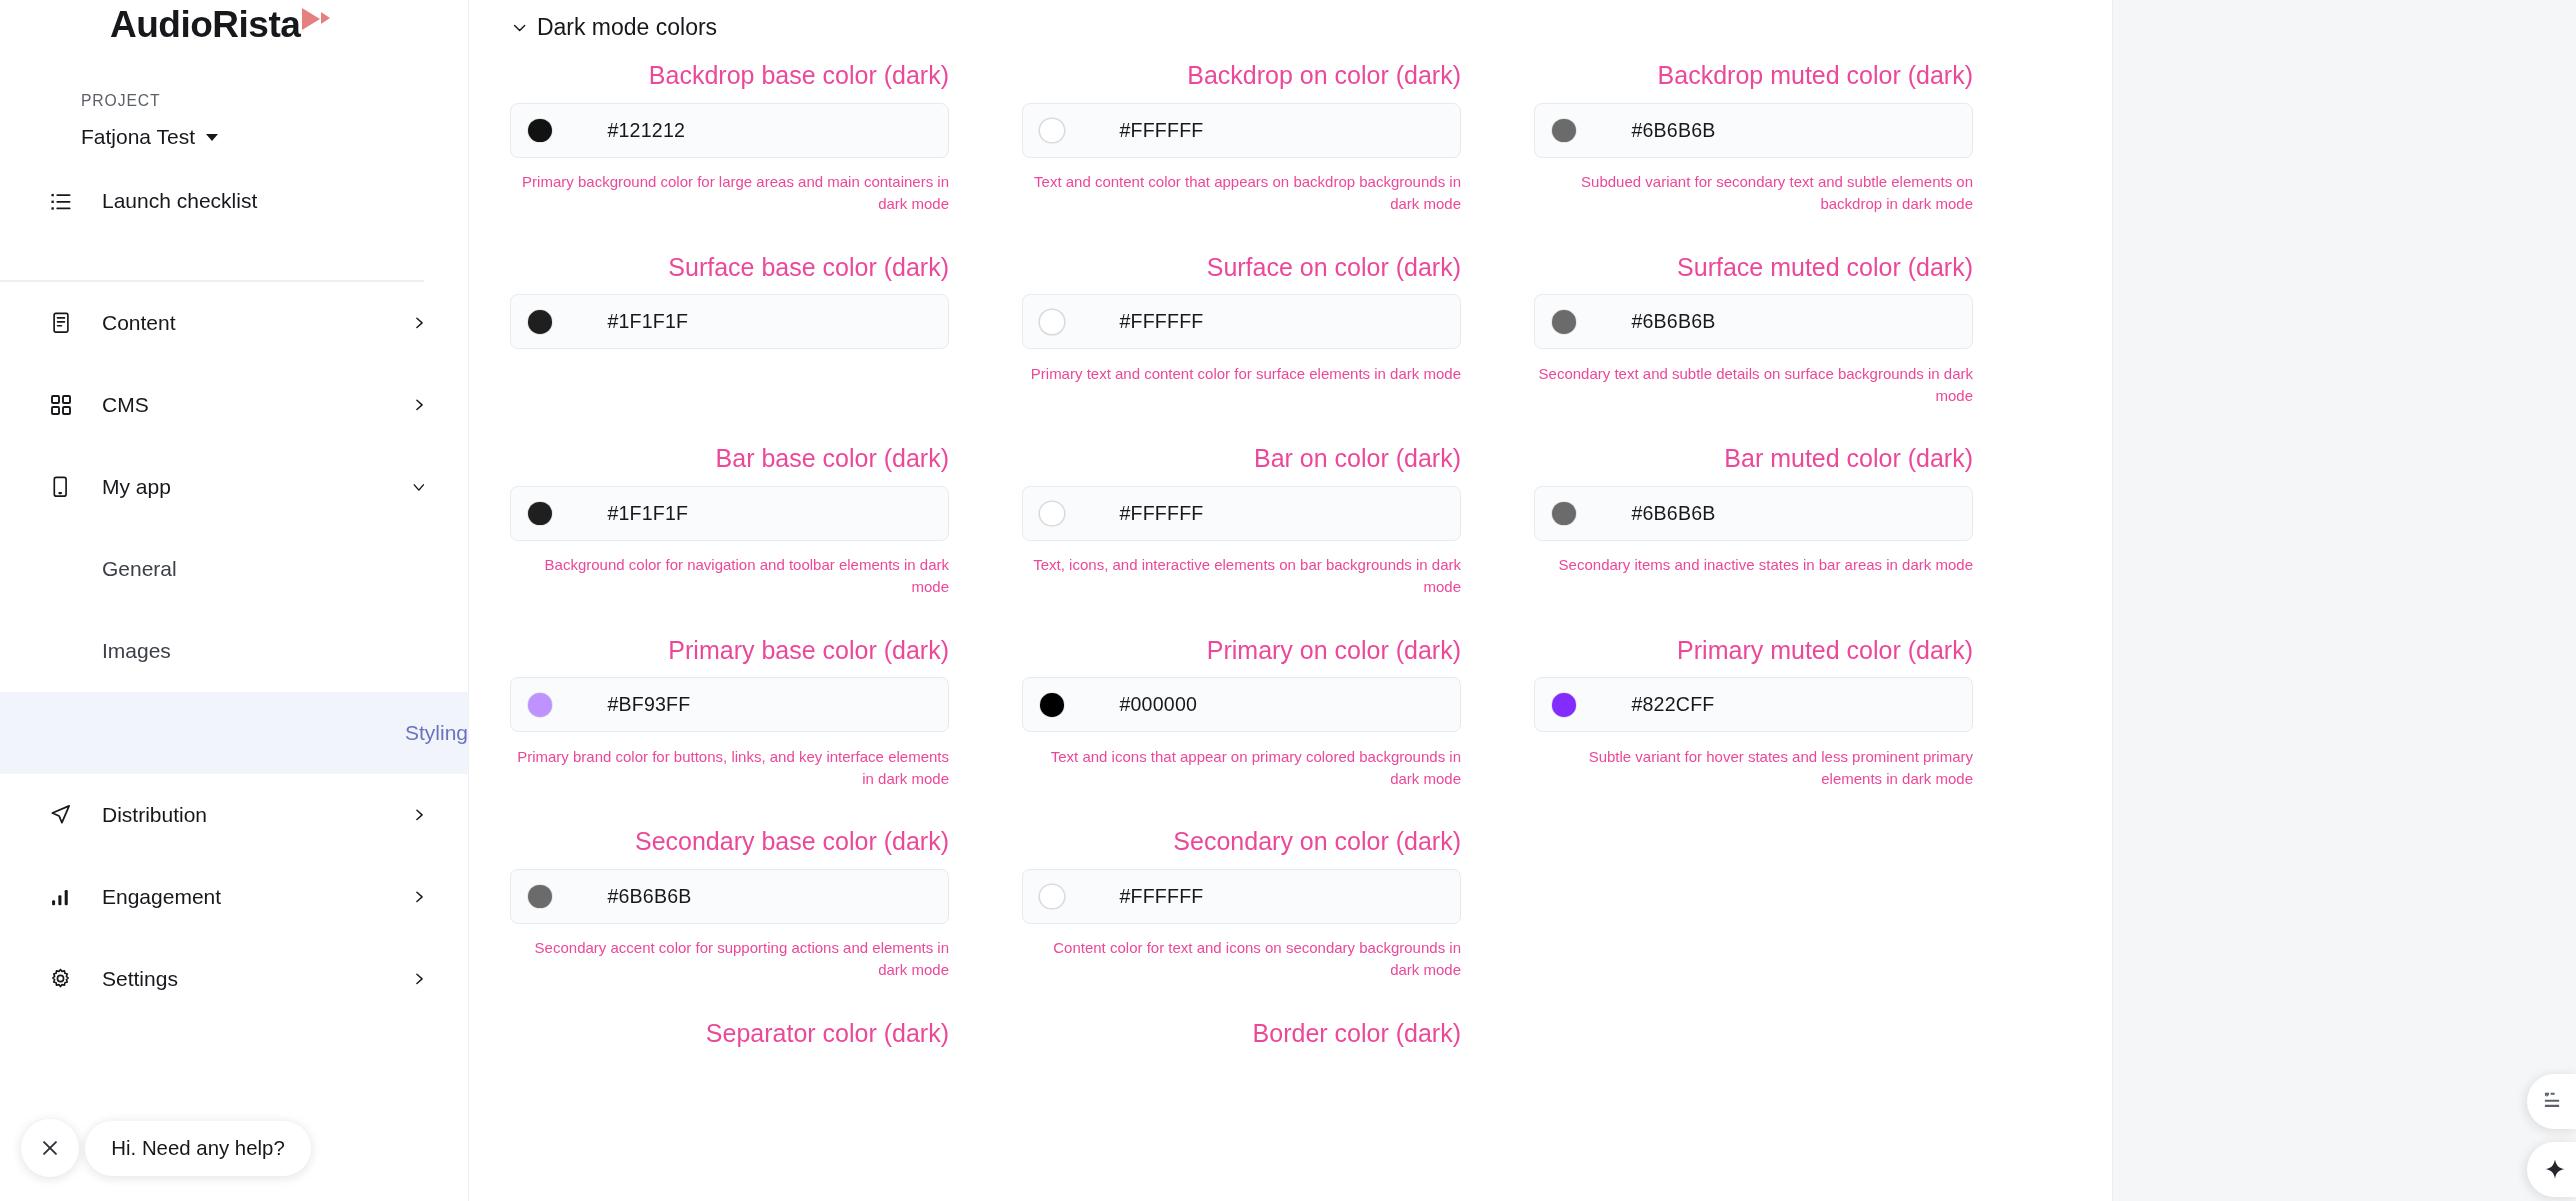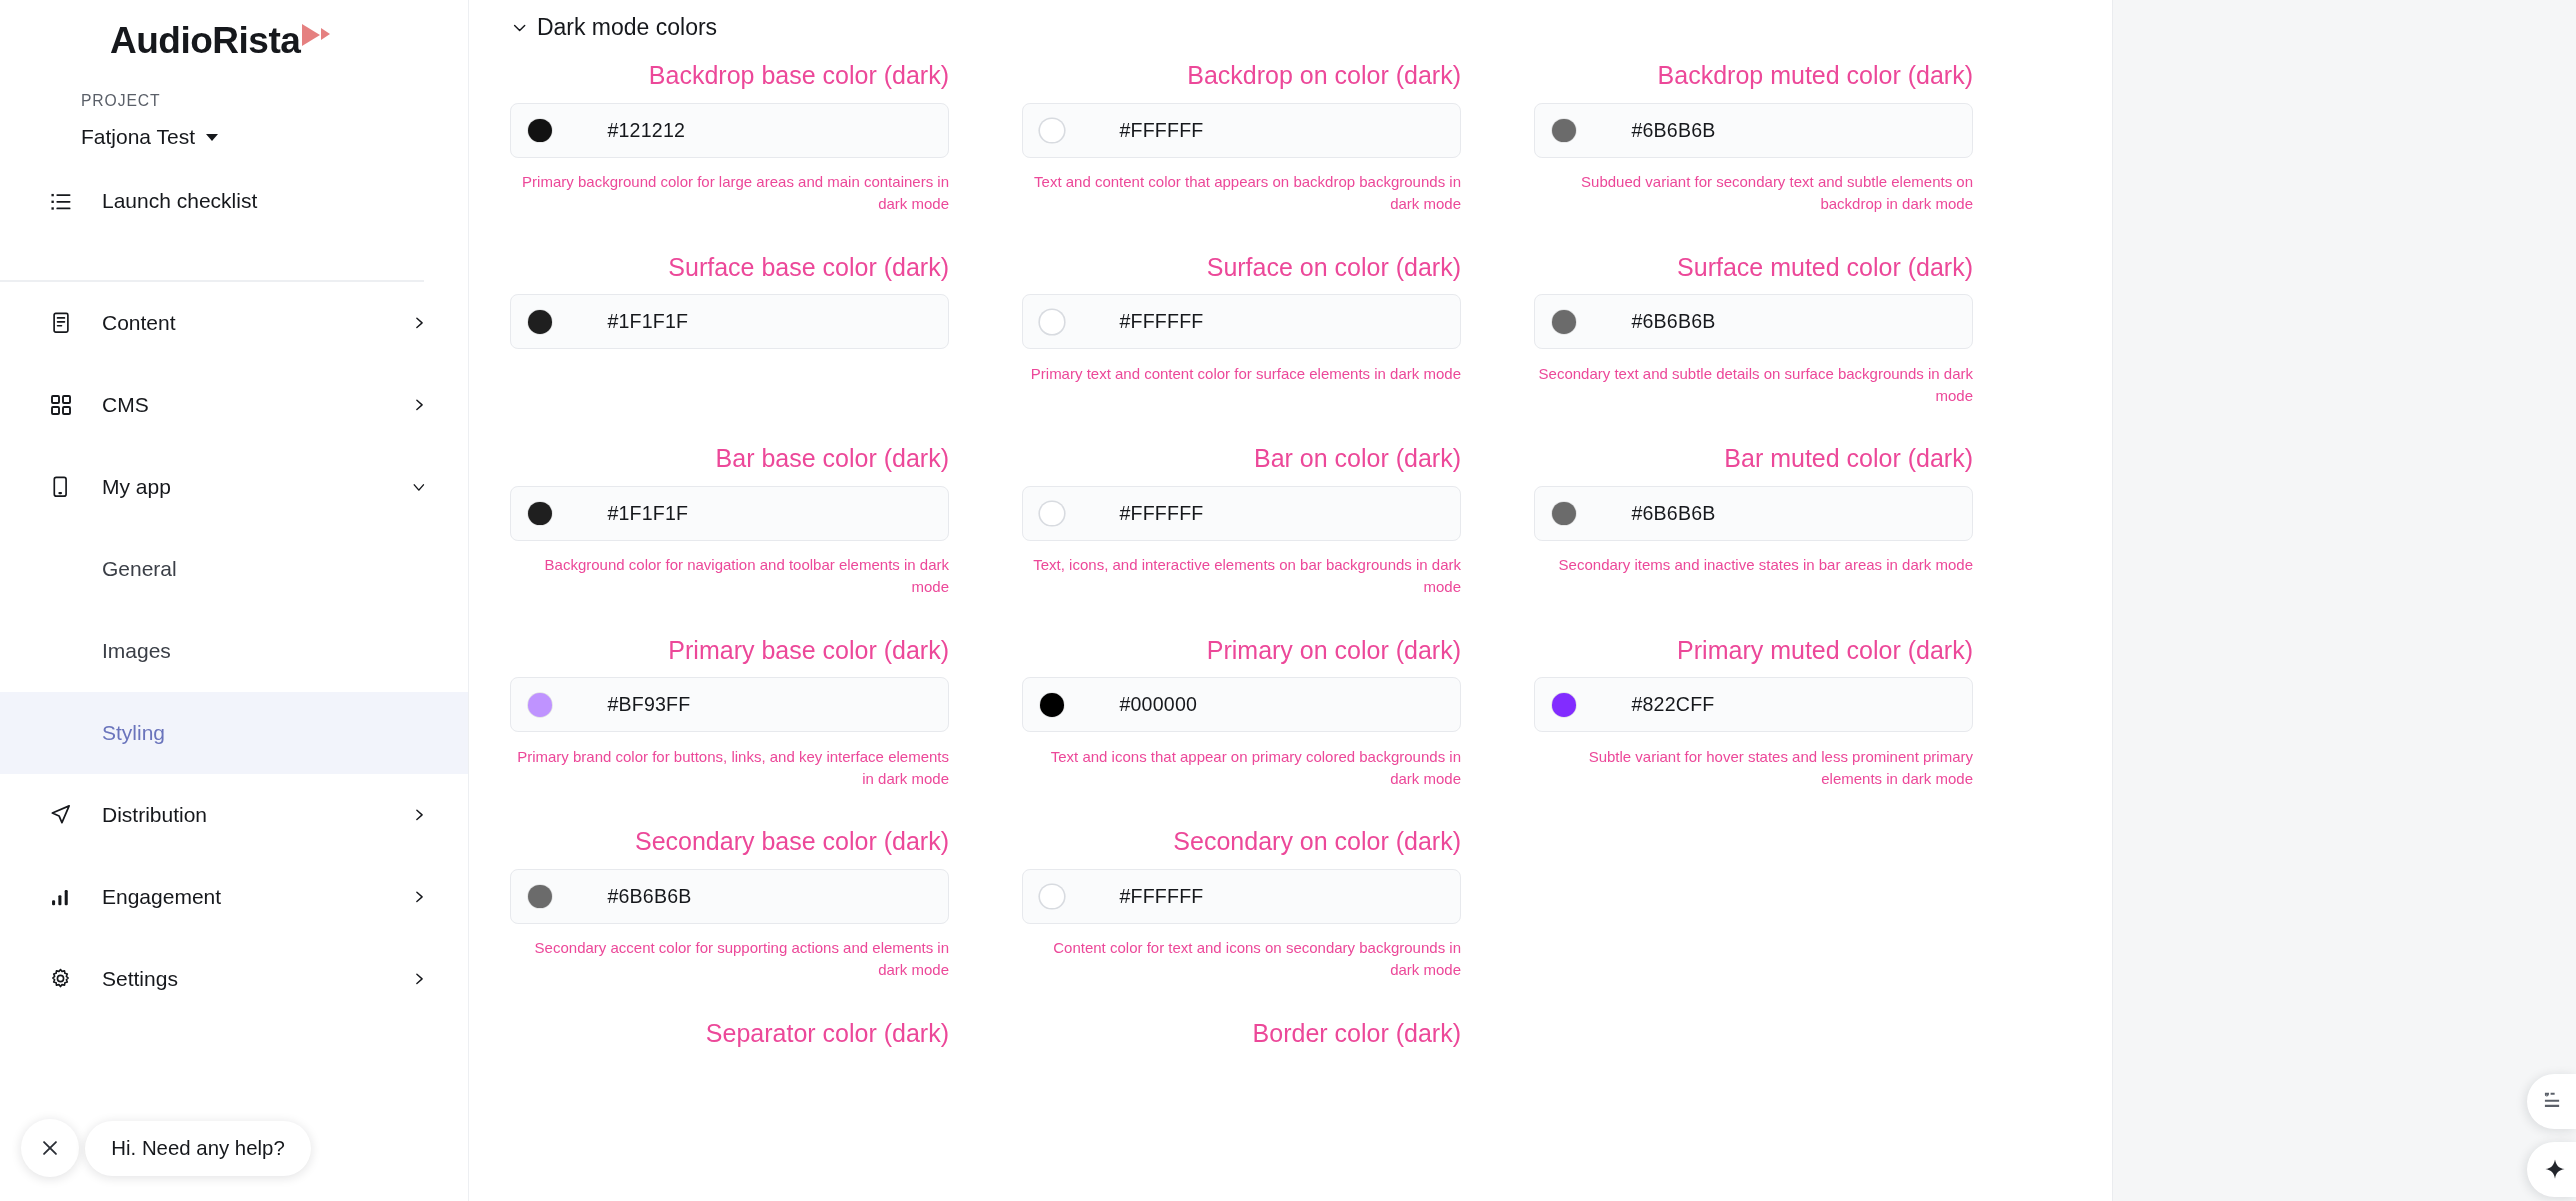--- a/index.html
+++ b/index.html
@@ -15,21 +15,21 @@
   .sidebar {
     width: 469px; height: 1202px;
     background: #FFFFFF;
     border-right: 1.6px solid #EDEFF2;
     flex: 0 0 469px;
     position: relative;
     overflow: hidden;
   }
   .logo-wrap {
     display: flex; align-items: flex-start;
-    padding: 22px 0 0 110px;
+    padding: 6px 0 0 110px;
     height: 75px;
   }
   .logo-text {
     font-size: 37px; font-weight: bold; color: #16181C;
     letter-spacing: -0.5px; line-height: 1;
   }
   .logo-mark { display: flex; align-items: flex-start; margin-left: 1.6px; margin-top: 1.6px; gap: 1.6px; }
   .tri-big {
     width: 0; height: 0;
     border-top: 11px solid transparent;
@@ -79,21 +79,21 @@
     width: 17.3px; height: 17.3px; flex: 0 0 17.3px;
     display: flex; align-items: center; justify-content: center;
   }
   .nav-sub {
     display: flex; align-items: center;
     height: 82px;
     padding-left: 102px;
     cursor: pointer;
   }
   .nav-sub .lbl { font-size: 21px; color: #3B3F47; }
-  .nav-sub.active { background: #F2F4FB; }
+  .nav-sub.active { background: #F2F4FB; justify-content: flex-end; }
   .nav-sub.active .lbl { color: #6A74BC; }
 
   .nav-group-launch { margin-top: 11px; }
 
   
   .chat-dock {
     position: absolute; left: 21px; bottom: 25px;
     display: flex; align-items: center; gap: 6.3px; z-index: 40;
   }
   .chat-close {

